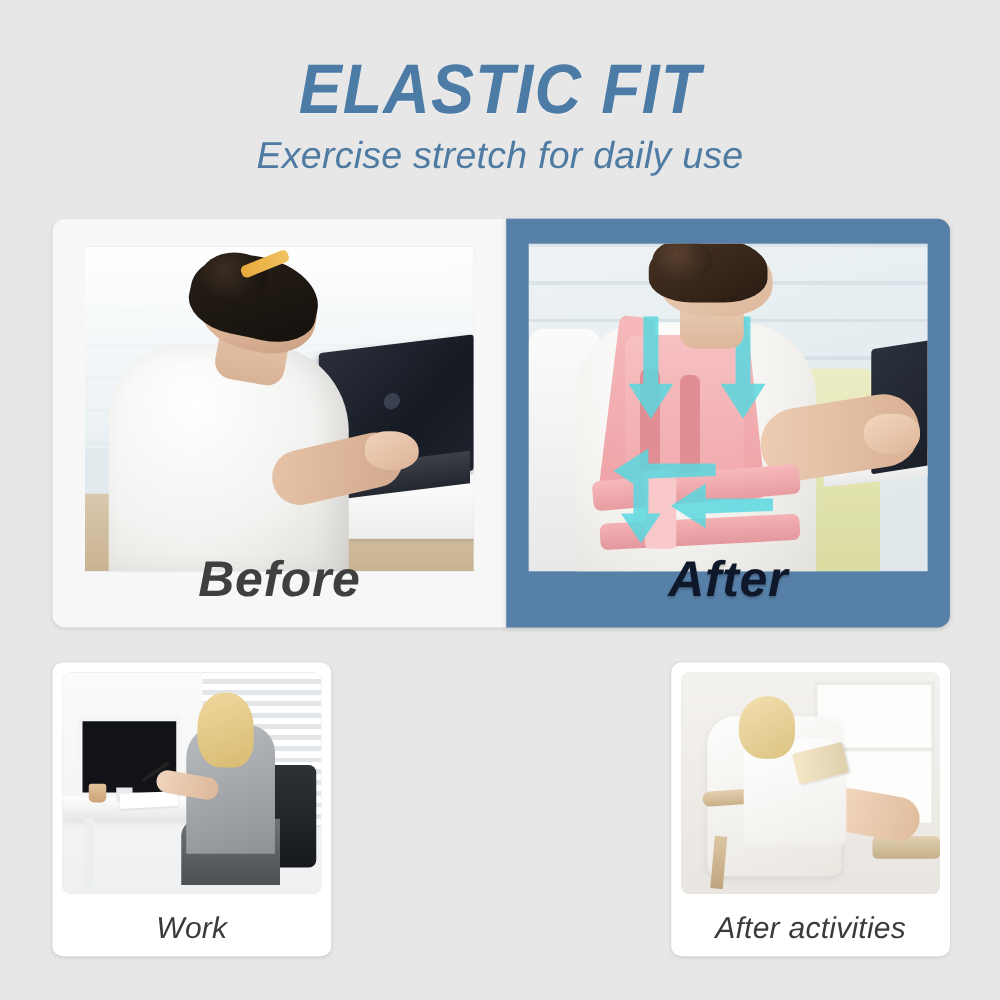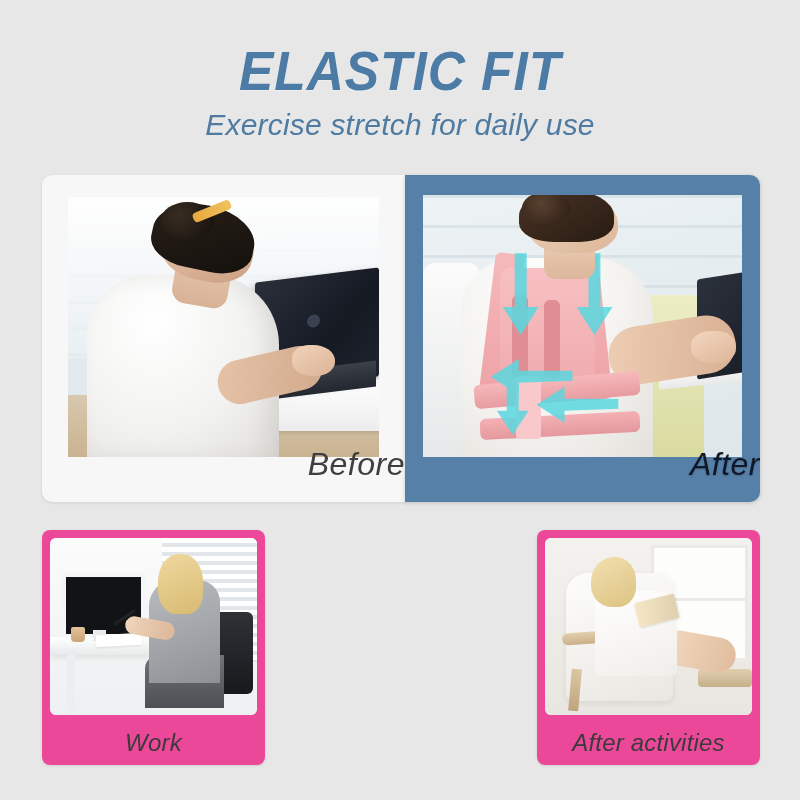--- a/index.html
+++ b/index.html
@@ -43,33 +43,33 @@
     width:355px;height:327px;background:#5780a8;
     border-radius:0 10px 10px 0;
     box-shadow:0 1px 4px rgba(0,0,0,.18);
   }
   .photo-slot{position:absolute;overflow:hidden;background:#d9dfe2;}
   .cmp-before .photo-slot{left:26px;top:22px;width:311px;height:260px;}
   .cmp-after  .photo-slot{left:18px;top:20px;width:319px;height:262px;}
 
   .cmp-label{
     position:absolute;left:0;bottom:0;width:100%;
-    text-align:right;
-    font-weight:normal;font-style:italic;
-    font-size:32px;letter-spacing:.5px;
+    text-align:center;
+    font-weight:bold;font-style:italic;
+    font-size:40px;letter-spacing:.5px;
   }
   .cmp-before .cmp-label{height:45px;line-height:42px;bottom:14px;color:#3f3f3f;}
   .cmp-after  .cmp-label{height:45px;line-height:42px;bottom:14px;color:#0f172a;
       text-shadow:0 1px 2px rgba(0,0,0,.22);}
 
   
   .usecases{position:absolute;left:42px;top:530px;width:718px;height:235px;
             display:flex;justify-content:space-between;}
   .uc-card{
-    width:223px;height:235px;background:#ec4899;border-radius:8px;
+    width:223px;height:235px;background:#ffffff;border-radius:8px;
     box-shadow:0 1px 3px rgba(0,0,0,.10);
     position:relative;overflow:hidden;
   }
   .uc-photo{position:absolute;left:8px;top:8px;width:207px;height:177px;
             border-radius:6px;overflow:hidden;background:#dcdcdc;}
   .uc-label{
     position:absolute;left:0;bottom:8px;width:100%;text-align:center;
     font-style:italic;font-size:24px;color:#3b3b3b;letter-spacing:.2px;
   }
 

